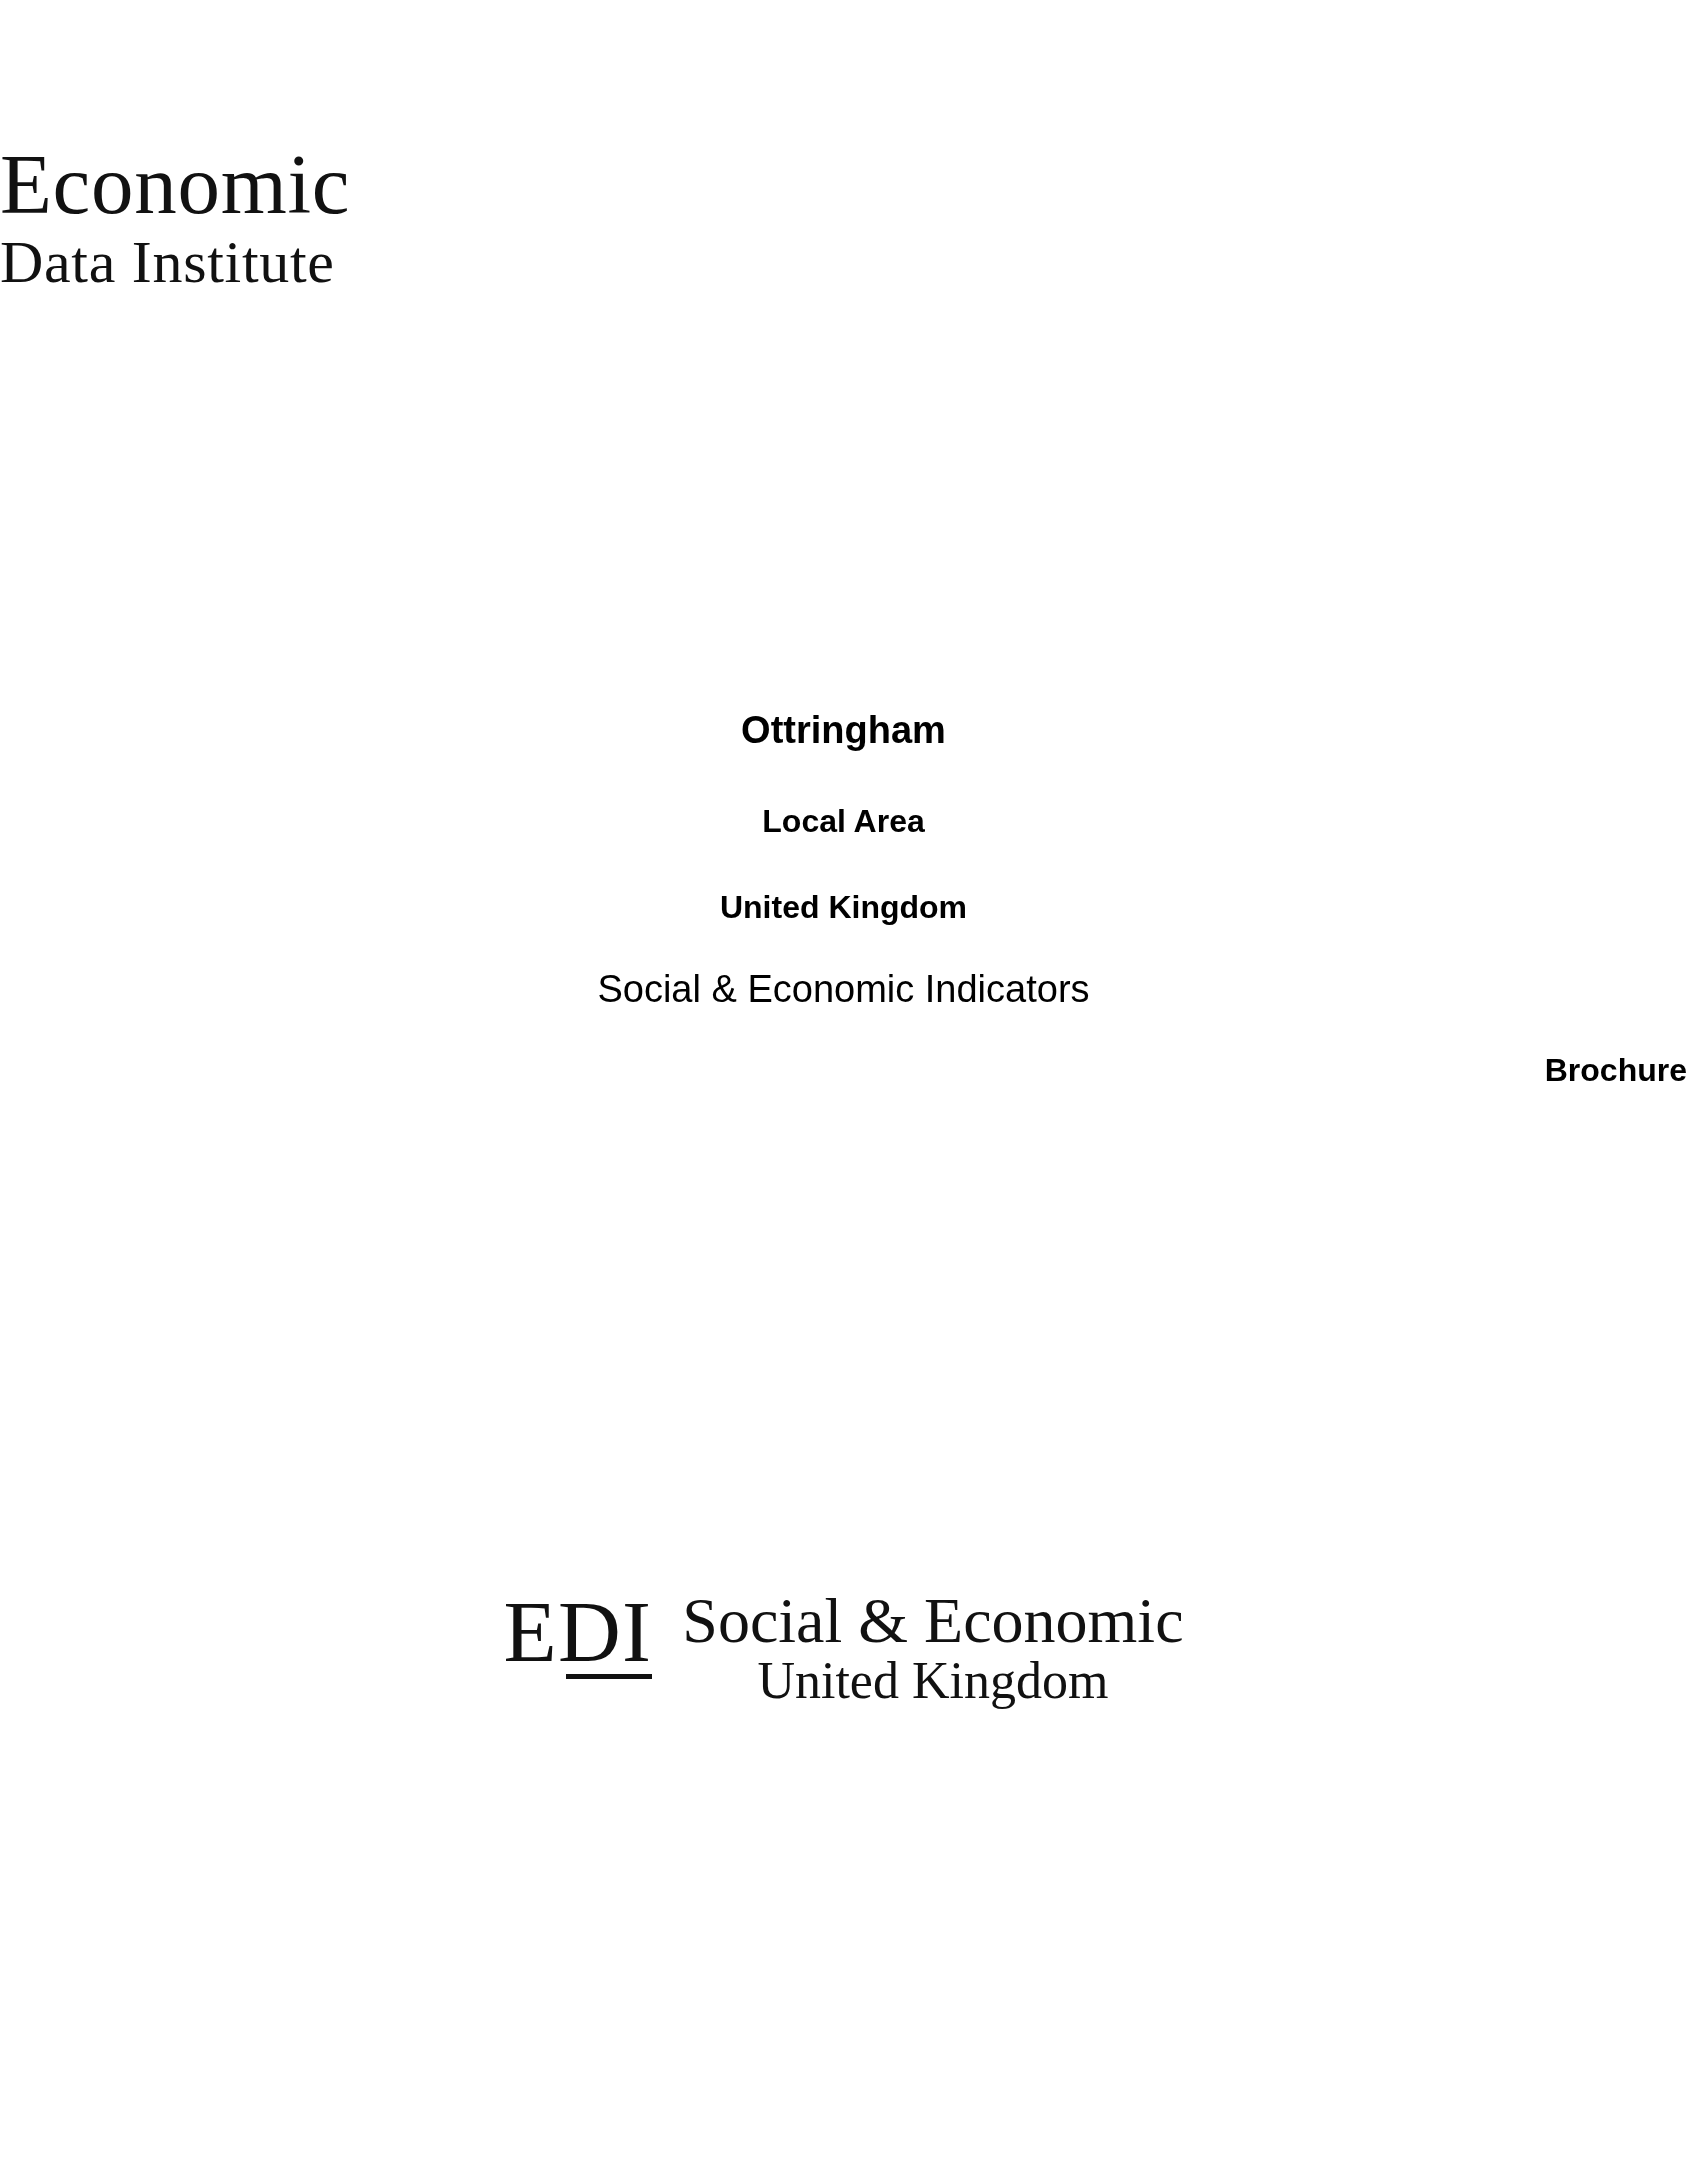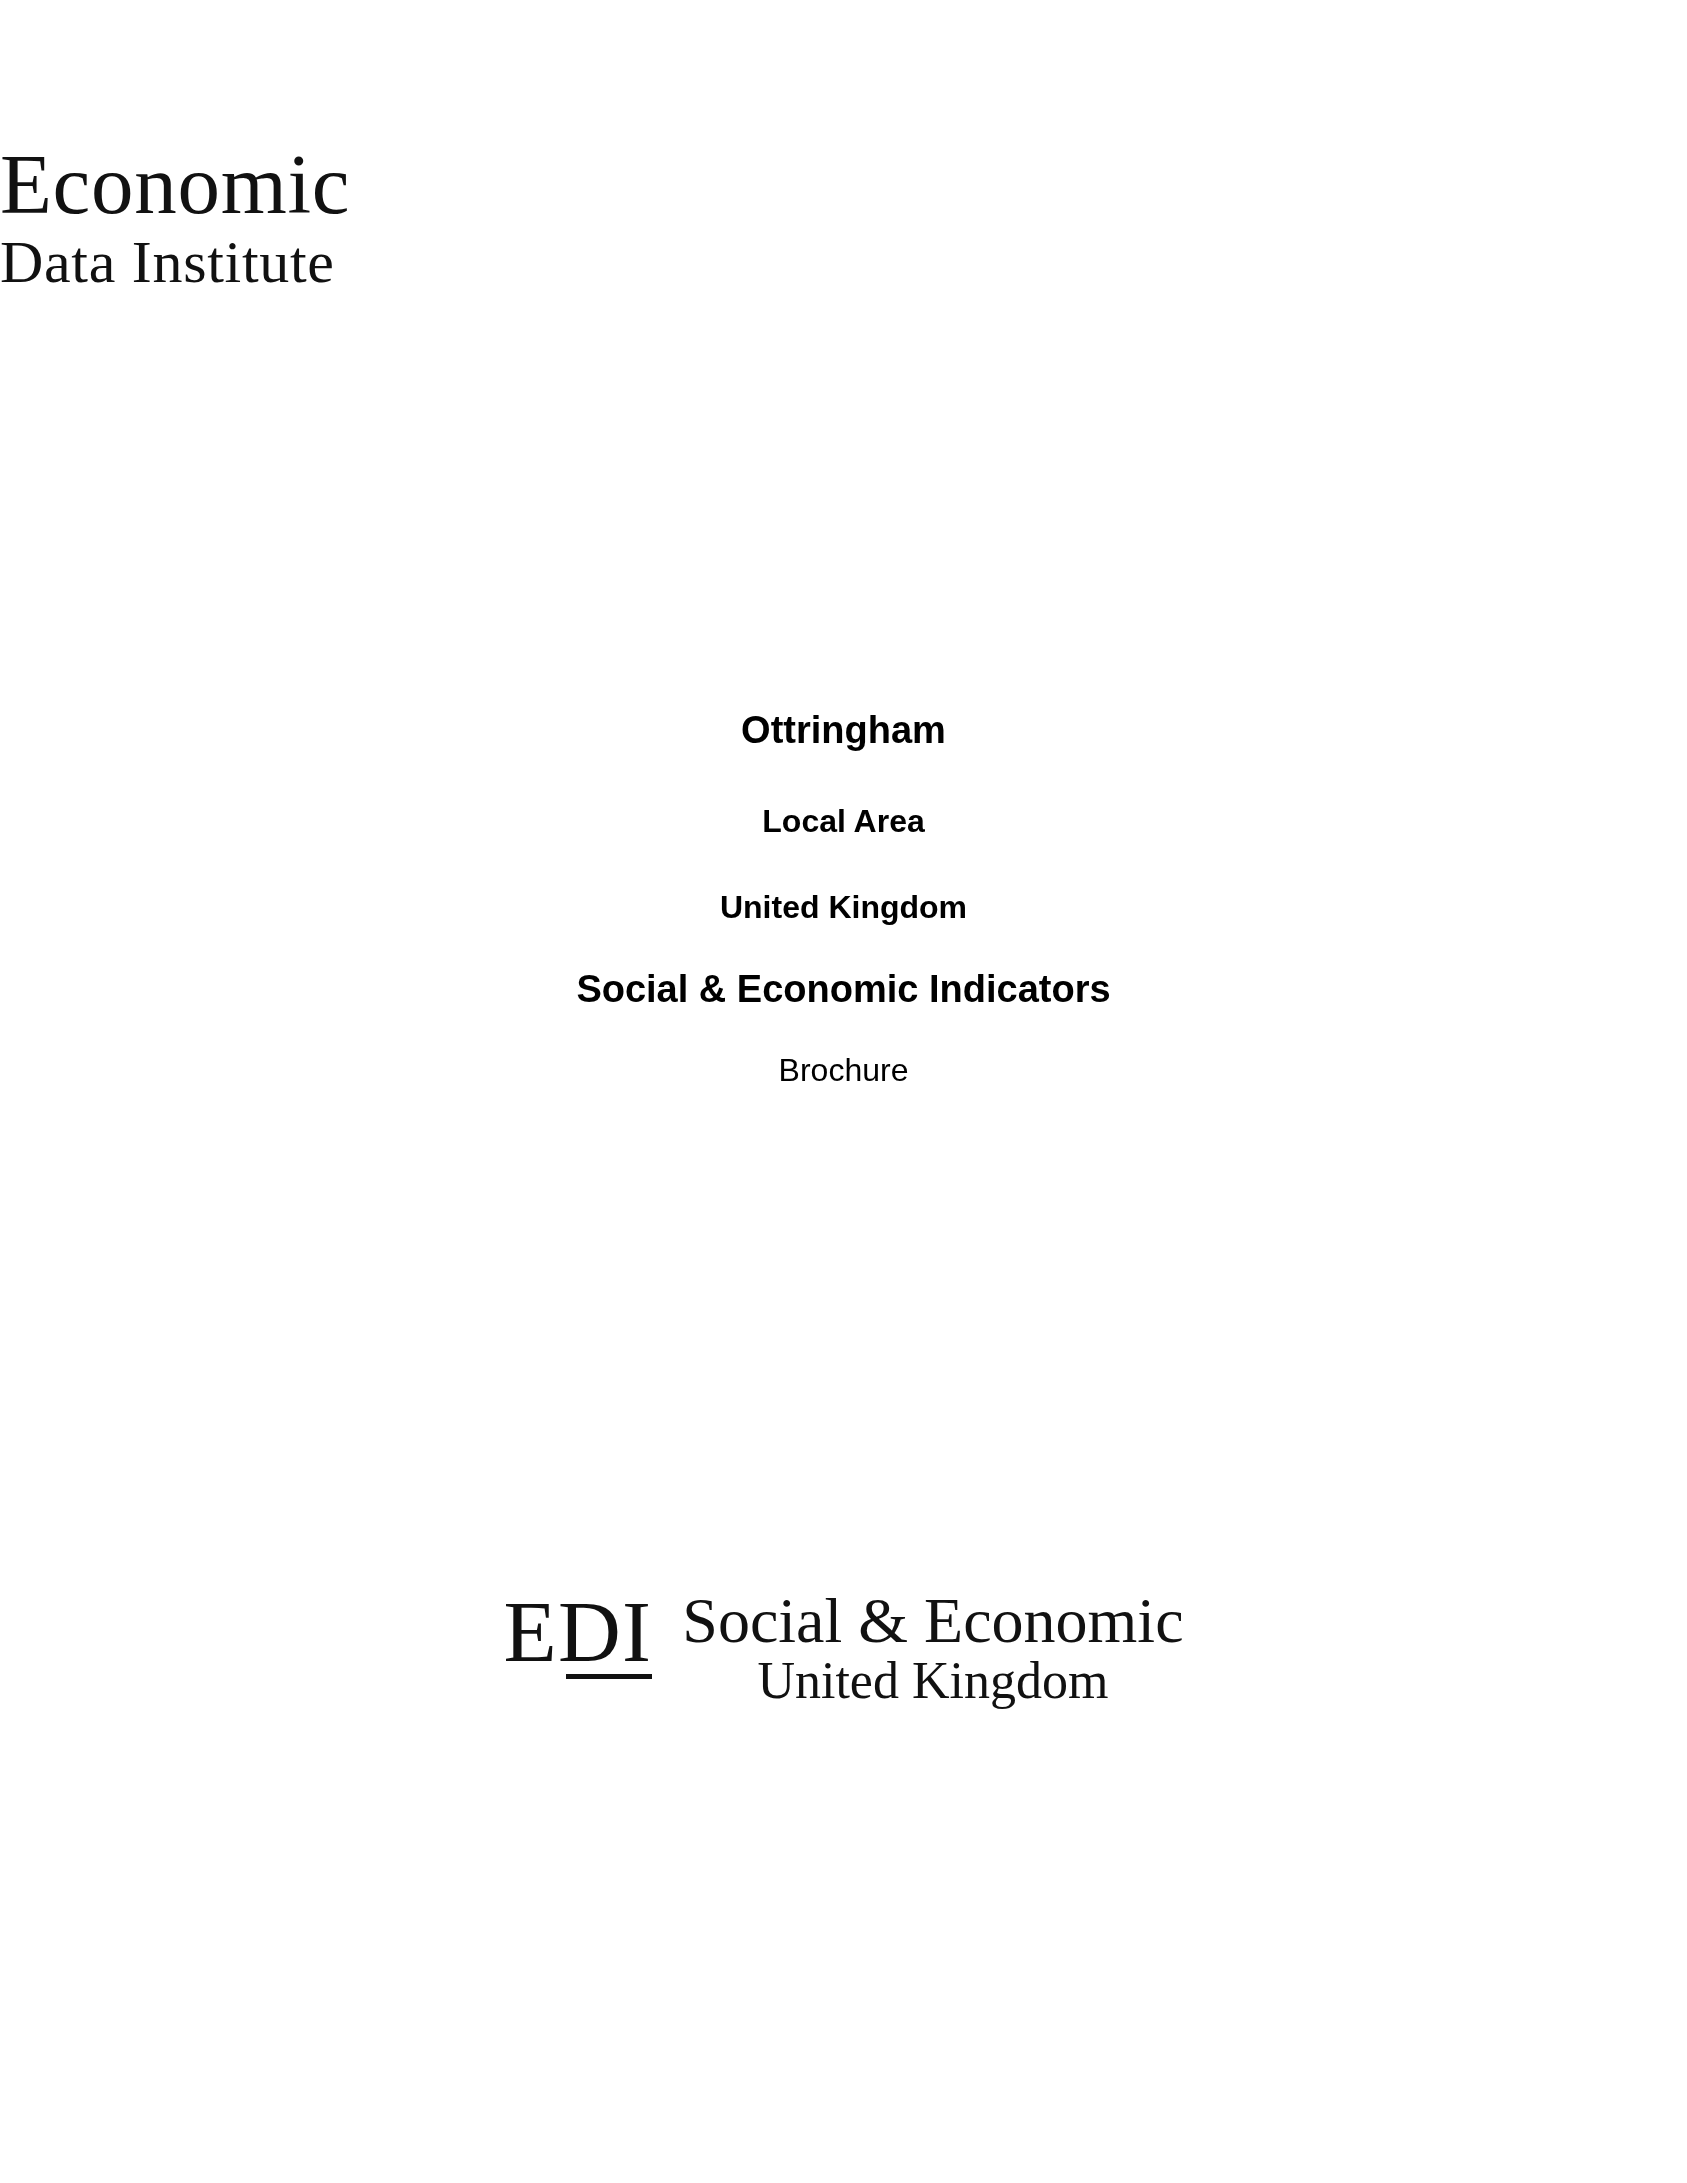--- a/index.html
+++ b/index.html
@@ -64,29 +64,30 @@
     margin: 0 0 48px 0;
   }
   .title-block .t-country {
     font-size: 32px;
     font-weight: bold;
     line-height: 1.2;
     margin: 0 0 41px 0;
   }
   .title-block .t-series {
     font-size: 38px;
-    font-weight: bold;
+    font-weight: normal;
     line-height: 1.2;
     margin: 0 0 38px 0;
   }
   .title-block .t-doctype {
     font-size: 32px;
-    font-weight: normal;
+    font-weight: bold;
     line-height: 1.2;
     margin: 0;
+    text-align: right;
   }
 
   
   .footer-logo {
     position: absolute;
     left: 0;
     top: 1588px;
     width: 1687px;
     display: flex;
     align-items: flex-start;

